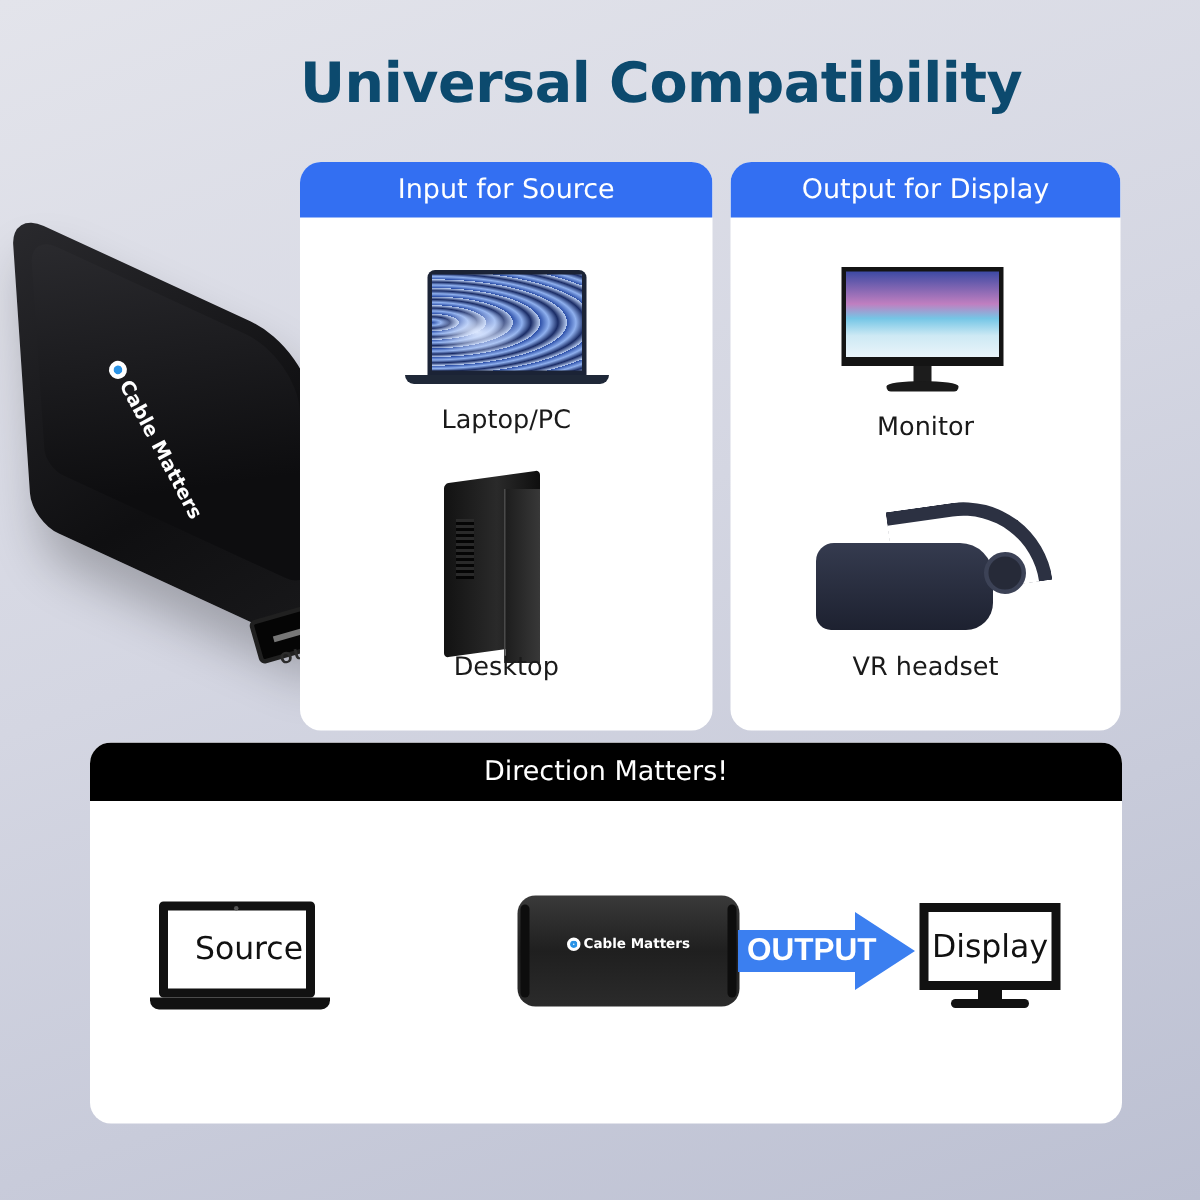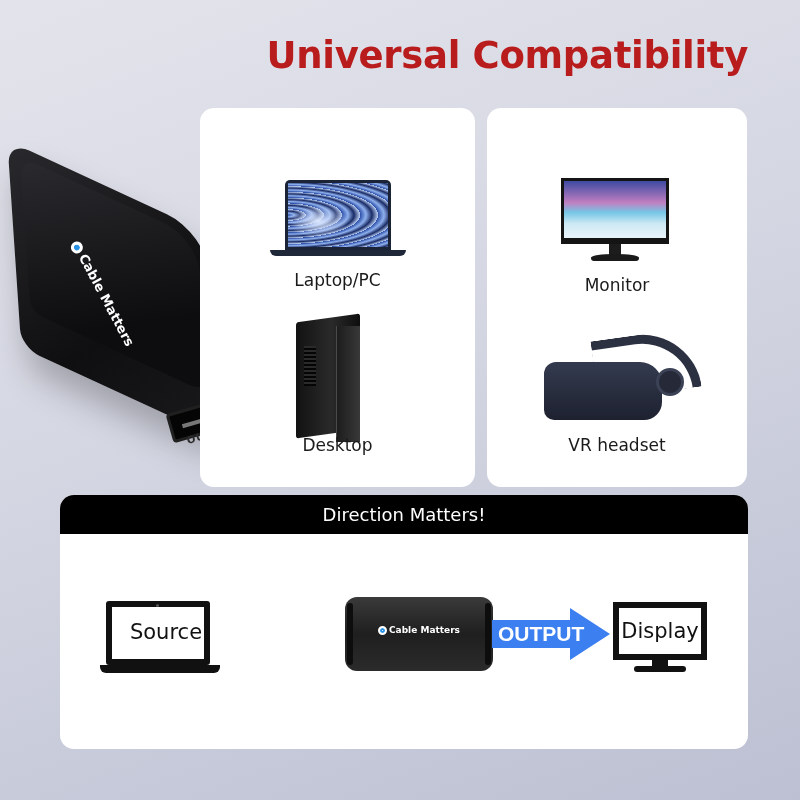--- a/index.html
+++ b/index.html
@@ -4,22 +4,22 @@
 <style>
   * { box-sizing: border-box; margin: 0; padding: 0; }
   html, body { width: 800px; height: 800px; overflow: hidden; }
   body {
     position: relative;
     background: linear-gradient(160deg, #e3e4eb 0%, #d4d6e2 45%, #bcc0d2 100%);
     font-family: "Liberation Sans", "DejaVu Sans", sans-serif;
   }
   .title {
     position: absolute; left: 200px; top: 34px; width: 548px;
-    text-align: right; font-family: "DejaVu Sans", sans-serif;
-    font-weight: bold; font-size: 37px; color: #b91c1c; letter-spacing: -0.3px;
+    text-align: left; font-family: "DejaVu Sans", sans-serif;
+    font-weight: bold; font-size: 37px; color: #0c4a6e; letter-spacing: -0.3px;
   }
   .panel {
     position: absolute; background: #ffffff; border-radius: 14px; overflow: hidden;
   }
   .panel-header {
     height: 37px; display: flex; align-items: center; justify-content: center;
     color: #ffffff; font-family: "DejaVu Sans", sans-serif; font-size: 18px;
   }
   .blue { background: #336ff2; }
   .orange { background: #000000; }
@@ -164,36 +164,38 @@
     <div class="adapter-big-top"></div>
   </div>
   <div class="adapter-brand-big">
     <span class="logo-dot"></span><span>Cable Matters</span>
   </div>
   <div class="port-big"></div>
   <div class="port-label-big">OUTPUT</div>
 </div>
 
 <div id="panel-input" class="panel">
+  <div class="panel-header blue">Input for Source</div>
   <div class="dev" style="left:60px; top:72px; width:156px; height:80px;">
     <div class="laptop-screen">
         <div class="disp"></div>
       </div>
     <div class="laptop-base"></div>
   </div>
   <div class="item-label" style="top:162px;">Laptop/PC</div>
   <div class="dev" style="left:96px; top:210px; width:70px; height:130px;">
     <div class="tower"></div>
     <div class="tower-front"></div>
     <div class="tower-vent"></div>
   </div>
   <div class="item-label" style="top:327px;">Desktop</div>
 </div>
 
 <div id="panel-output" class="panel">
+  <div class="panel-header blue">Output for Display</div>
   <div class="dev" style="left:74px; top:70px; width:110px; height:86px;">
     <div class="mon-screen">
         <div class="disp"></div>
       </div>
     <div class="mon-neck"></div>
     <div class="mon-foot"></div>
   </div>
   <div class="item-label" style="top:167px;">Monitor</div>
   <div class="dev" style="left:57px; top:226px; width:150px; height:90px;">
     <div class="vr-strap"></div>

